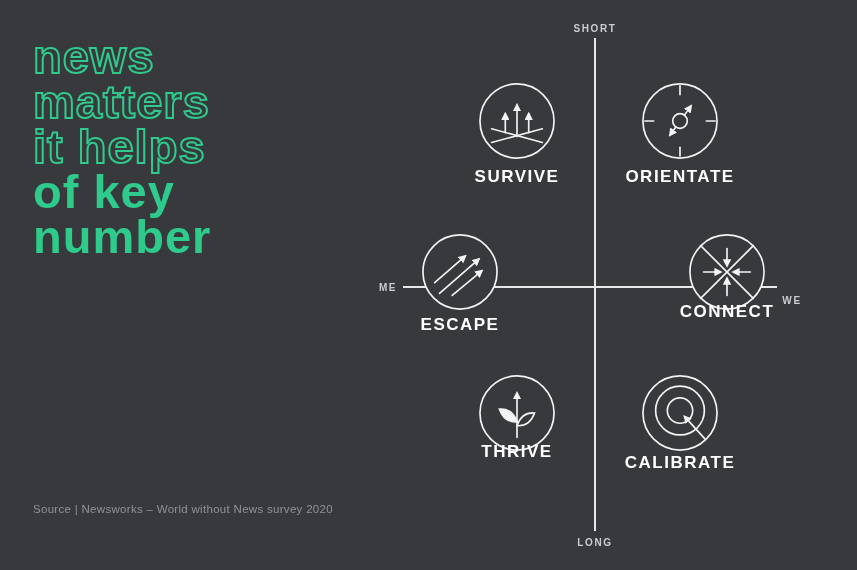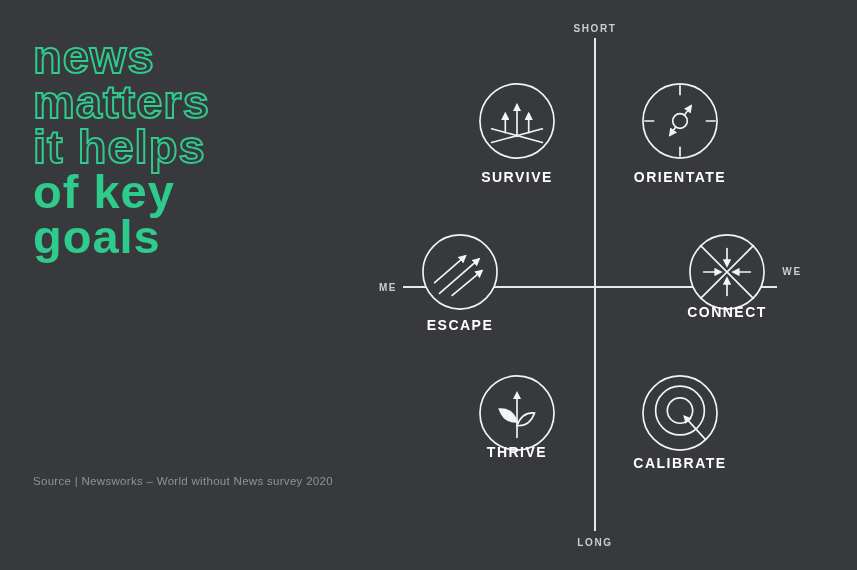--- a/index.html
+++ b/index.html
@@ -19,39 +19,39 @@
   .headline{
     position:absolute;left:33px;top:34px;
     font-size:47px;line-height:45px;font-weight:bold;letter-spacing:1px;
   }
   .hl-line{white-space:nowrap;}
   .hl-outline{color:transparent;-webkit-text-stroke:2px var(--green);}
   .hl-solid{color:var(--green);}
 
   
   .source{
-    position:absolute;left:33px;top:475px;
+    position:absolute;left:33px;top:503px;
     font-size:11.5px;color:var(--source);letter-spacing:.3px;
   }
 
   
   .axis-line{position:absolute;background:var(--line);}
   .v-line{left:594px;top:38px;width:1.6px;height:493px;}
   .h-line{left:403px;top:286px;width:374px;height:1.6px;}
   .axis-label{
     position:absolute;transform:translate(-50%,-50%);
     font-size:10px;font-weight:bold;letter-spacing:1.6px;
     color:var(--axis-text);white-space:nowrap;
   }
 
   
   .q-icon{position:absolute;transform:translate(-50%,-50%);line-height:0;}
   .q-label{
     position:absolute;transform:translate(-50%,-50%);
-    font-size:14px;font-weight:bold;letter-spacing:1.5px;
+    font-size:17px;font-weight:bold;letter-spacing:1.5px;
     color:var(--white);white-space:nowrap;
   }
   svg .stroke{stroke:var(--icon);stroke-width:1.7;fill:none;stroke-linecap:round;}
   svg .disc{fill:var(--bg);}
   svg .fillshape{fill:var(--icon);}
 </style>
 </head>
 <body>
 
 <div class="stage">
@@ -62,31 +62,31 @@
         <path d="M0,0 L10,5 L0,10 Z" fill="#f3f4f5"></path>
       </marker>
     </defs>
   </svg>
 
   <div class="headline">
     <div class="hl-line hl-outline">news</div>
     <div class="hl-line hl-outline">matters</div>
     <div class="hl-line hl-outline">it helps</div>
     <div class="hl-line hl-solid">of key</div>
-    <div class="hl-line hl-solid">goals</div>
+    <div class="hl-line hl-solid">number</div>
   </div>
 
   <div class="source">Source | Newsworks – World without News survey 2020</div>
 
   <div class="axis-line v-line"></div>
   <div class="axis-line h-line"></div>
   <div class="axis-label" style="left:595px;top:28px">SHORT</div>
   <div class="axis-label" style="left:595px;top:542px">LONG</div>
   <div class="axis-label" style="left:388px;top:287px">ME</div>
-  <div class="axis-label" style="left:792px;top:271px">WE</div>
+  <div class="axis-label" style="left:792px;top:300px">WE</div>
 
   <div class="q-icon" style="left:517px;top:121px">
     <svg width="78" height="78" viewBox="0 0 80 80">
       <circle class="stroke disc" cx="40" cy="40" r="38"></circle>
       <line class="stroke" x1="40" y1="56" x2="40" y2="24" marker-end="url(#ah)"></line>
       <line class="stroke" x1="28" y1="52" x2="28" y2="33" marker-end="url(#ah)"></line>
       <line class="stroke" x1="52" y1="52" x2="52" y2="33" marker-end="url(#ah)"></line>
       <line class="stroke" x1="14" y1="48" x2="66" y2="62"></line>
       <line class="stroke" x1="14" y1="62" x2="66" y2="48"></line>
     </svg>

